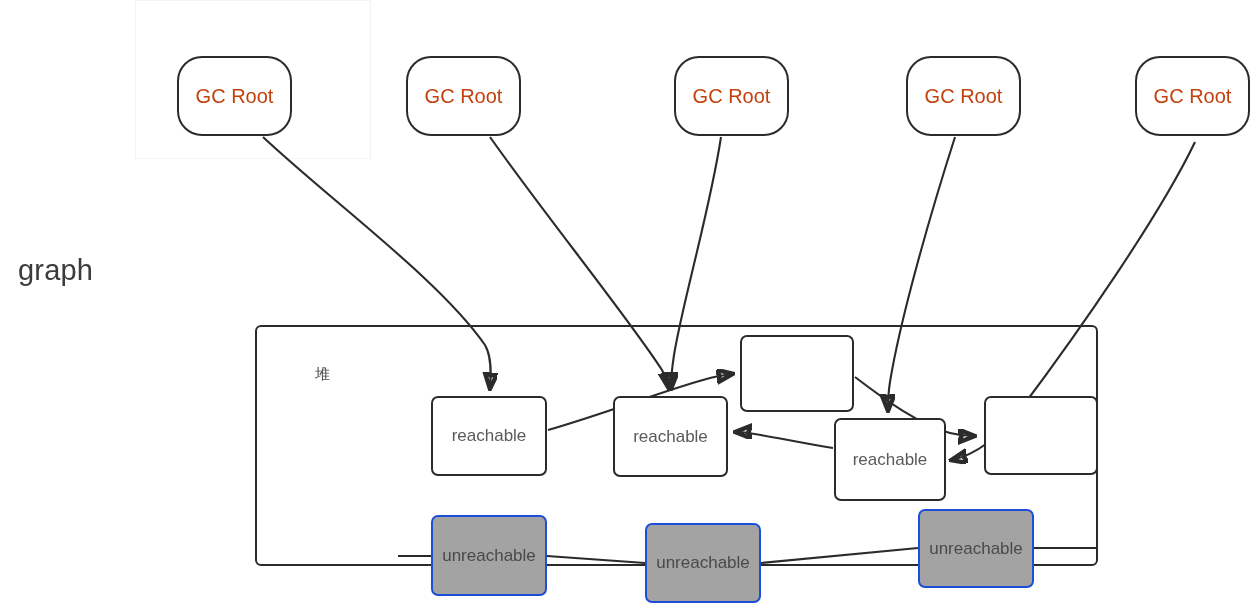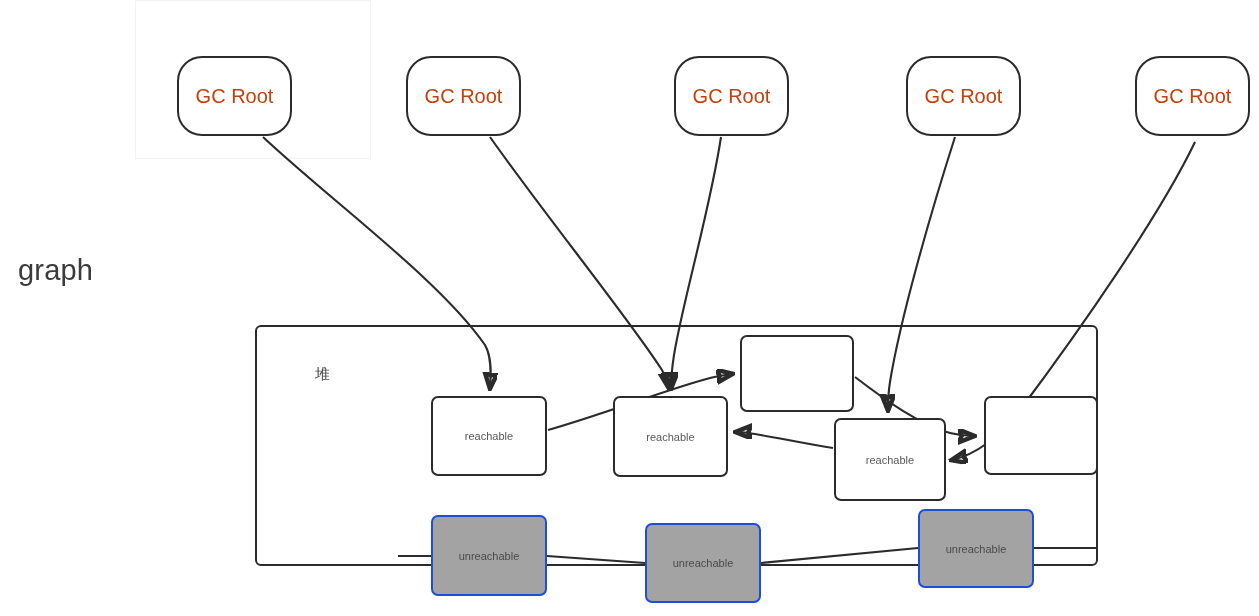--- a/index.html
+++ b/index.html
@@ -40,21 +40,21 @@
   }
   .node {
     position: absolute;
     box-sizing: border-box;
     border: 2px solid #2b2b2b;
     border-radius: 7px;
     background: #ffffff;
     display: flex;
     align-items: center;
     justify-content: center;
-    font-size: 11px;
+    font-size: 17px;
     color: #5a5a5a;
     z-index: 5;
   }
   .node.gcroot {
     font-size: 20px;
     color: #c2410c;
     border-radius: 25px;
   }
   .node.empty { }
   .node.unreachable {

